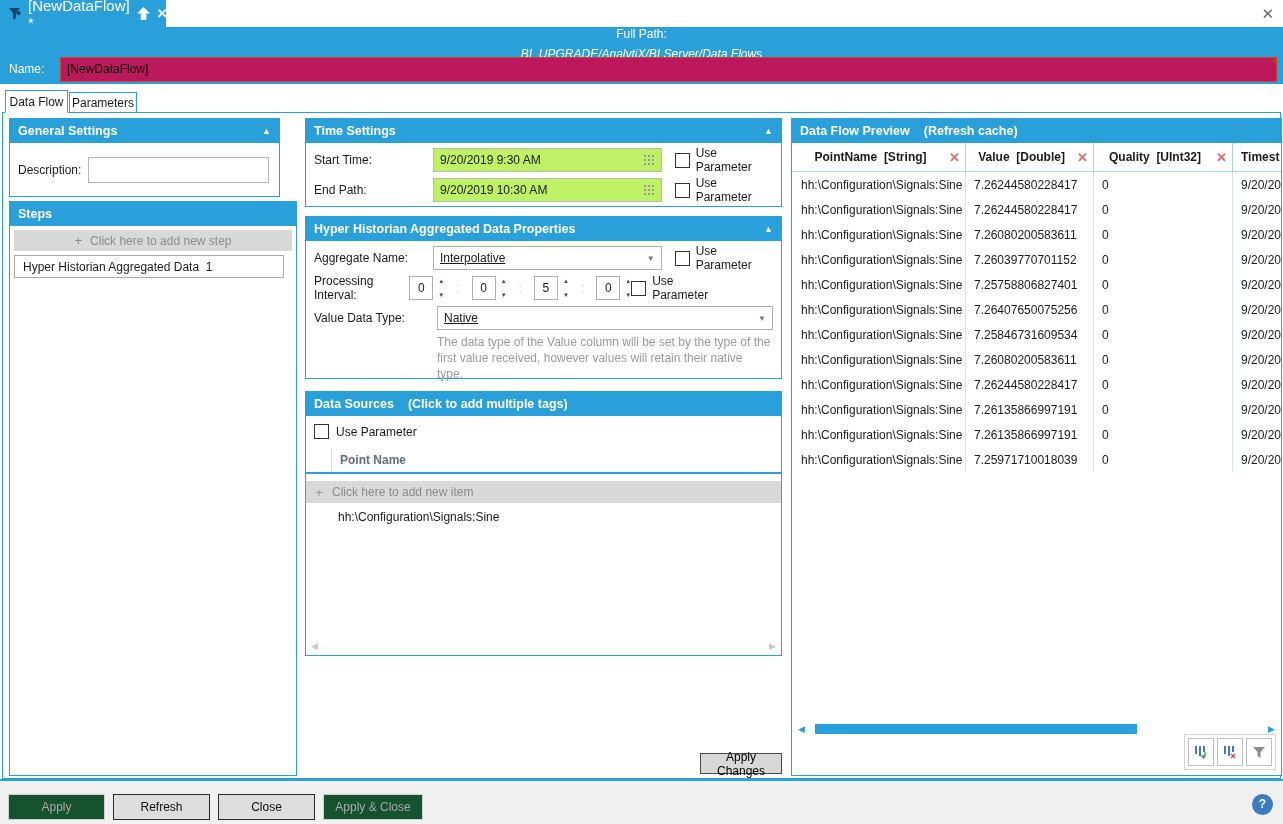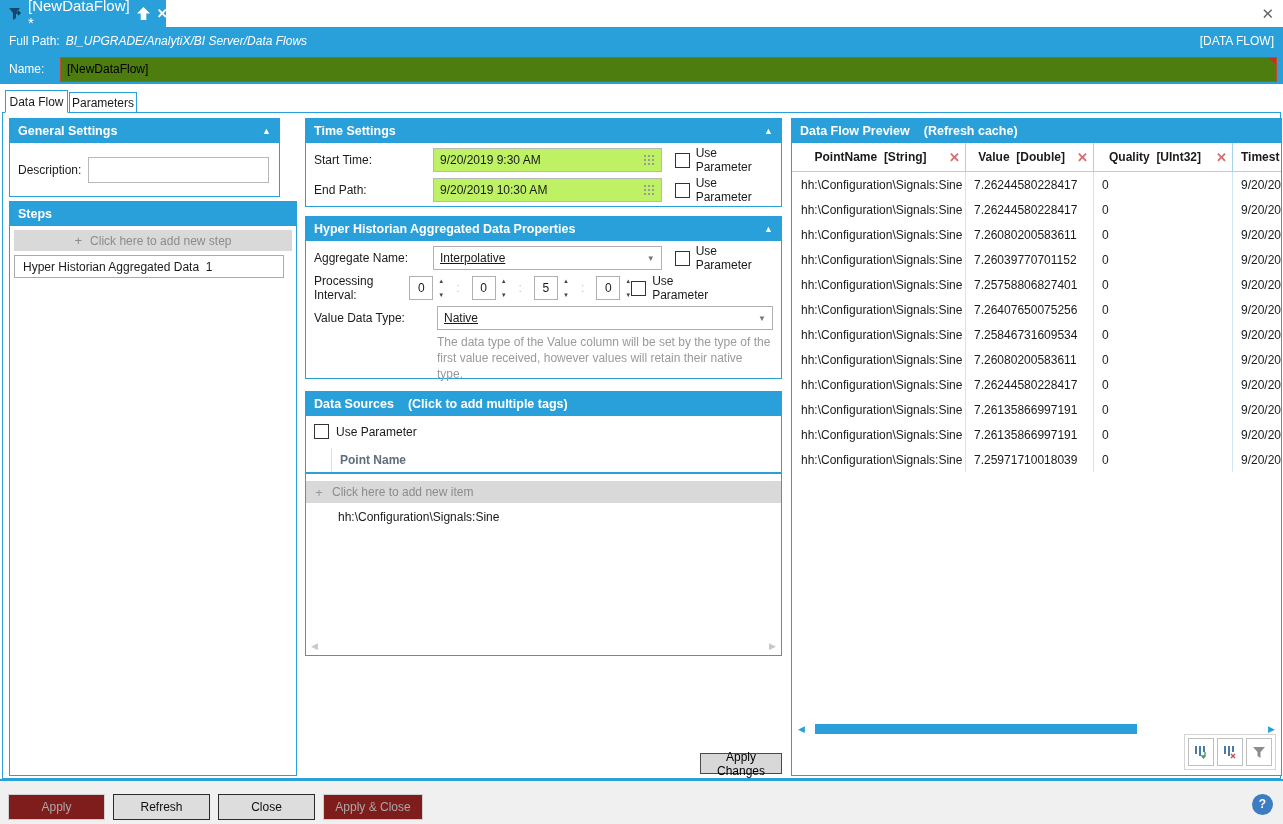--- a/index.html
+++ b/index.html
@@ -15,27 +15,27 @@
   .tabstrip { position:absolute; left:0; top:0; width:1283px; height:27px; background:#fff; }
   .doc-tab { position:absolute; left:0; top:0; width:166px; height:27px; background:var(--blue);
              color:#fff; display:flex; align-items:center; gap:7px; padding:0 8px; }
   .doc-tab .title { font-size:15px; }
   .doc-tab .ticon { display:flex; align-items:center; }
   .doc-tab .x { font-size:13px; font-weight:bold; cursor:default; }
   .win-close { position:absolute; right:9px; top:5px; font-size:15px; color:#666; }
 
   
   .bluebar { position:absolute; left:0; top:27px; width:1283px; height:57px; background:var(--blue); color:#fff; }
-  .fp-row { position:absolute; left:0; top:0; right:0; height:27px; display:flex; align-items:center; padding:0 9px; gap:6px; }
+  .fp-row { position:absolute; left:0; top:0; right:0; height:27px; display:flex; align-items:center; padding:0 9px; gap:6px;flex-direction:column; }
   .fp-row .val { font-style:italic; }
   .fp-row .badge { margin-left:auto; }
   .name-row { position:absolute; left:0; top:27px; right:0; height:30px; display:flex; align-items:center; padding:0 6px 0 9px; }
   .name-row .lbl { width:51px; }
   .name-wrap { position:relative; flex:1; height:25px; }
-  .name-wrap input { width:100%; height:100%; border:1px solid #C44A2A; padding:0 6px; font:12px "Liberation Sans",sans-serif; outline:none; background:#4d7c0f; }
+  .name-wrap input { width:100%; height:100%; border:1px solid #C44A2A; padding:0 6px; font:12px "Liberation Sans",sans-serif; outline:none; background:#be185d; }
   .name-wrap .tri { position:absolute; right:1px; top:1px; width:0; height:0;
                     border-style:solid; border-width:0 7px 7px 0; border-color:transparent #CC2B1D transparent transparent; }
 
   
   .tab { position:absolute; background:#fff; border:1px solid var(--blue); display:flex; align-items:center; justify-content:center; }
   .tab.active { left:5px; top:90px; width:63px; height:23px; border-bottom:1px solid #fff; z-index:3; }
   .tab.inactive { left:69px; top:92px; width:68px; height:20px; border-bottom:none; z-index:1; }
 
   
   .content { position:absolute; left:2px; top:112px; width:1279px; height:667px; border:1px solid var(--blue); background:#fff; }
@@ -106,21 +106,21 @@
   .phscroll { position:absolute; left:6px; right:6px; bottom:40px; height:12px; display:flex; align-items:center; color:var(--blue); font-size:9px; }
   .phscroll .thumb { margin-left:10px; width:322px; height:10px; background:var(--blue); }
   .phscroll .rarr { margin-left:auto; }
   .pbtns { position:absolute; right:5px; bottom:5px; display:flex; gap:3px; border:1px solid #d5d5d5; padding:3px; background:#fff; }
   .pbtn { width:26px; height:28px; border:1px solid #c0c0c0; background:#fff; display:flex; align-items:center; justify-content:center; }
 
   
   .footer { position:absolute; left:0; top:779px; width:1283px; height:45px; background:#f0f0f0; border-top:2px solid var(--blue); }
   .fbtn { position:absolute; top:13px; height:26px; width:97px; display:flex; align-items:center; justify-content:center; font:12px "Liberation Sans",sans-serif; }
   .fbtn.enabled { background:#ddd; border:1px solid #2b2b2b; color:#111; }
-  .fbtn.disabled { background:#7f1d1d; border:1px solid #cfcfcf; color:#a8a8a8; }
+  .fbtn.disabled { background:#14532d; border:1px solid #cfcfcf; color:#a8a8a8; }
   .help { position:absolute; right:10px; top:13px; width:21px; height:21px; border-radius:50%; background:#3B7DC0;
           color:#fff; font-weight:bold; text-align:center; line-height:21px; }
 </style>
 </head>
 <body>
 
 <div id="app">
 
   <div class="tabstrip">
     <div class="doc-tab">

